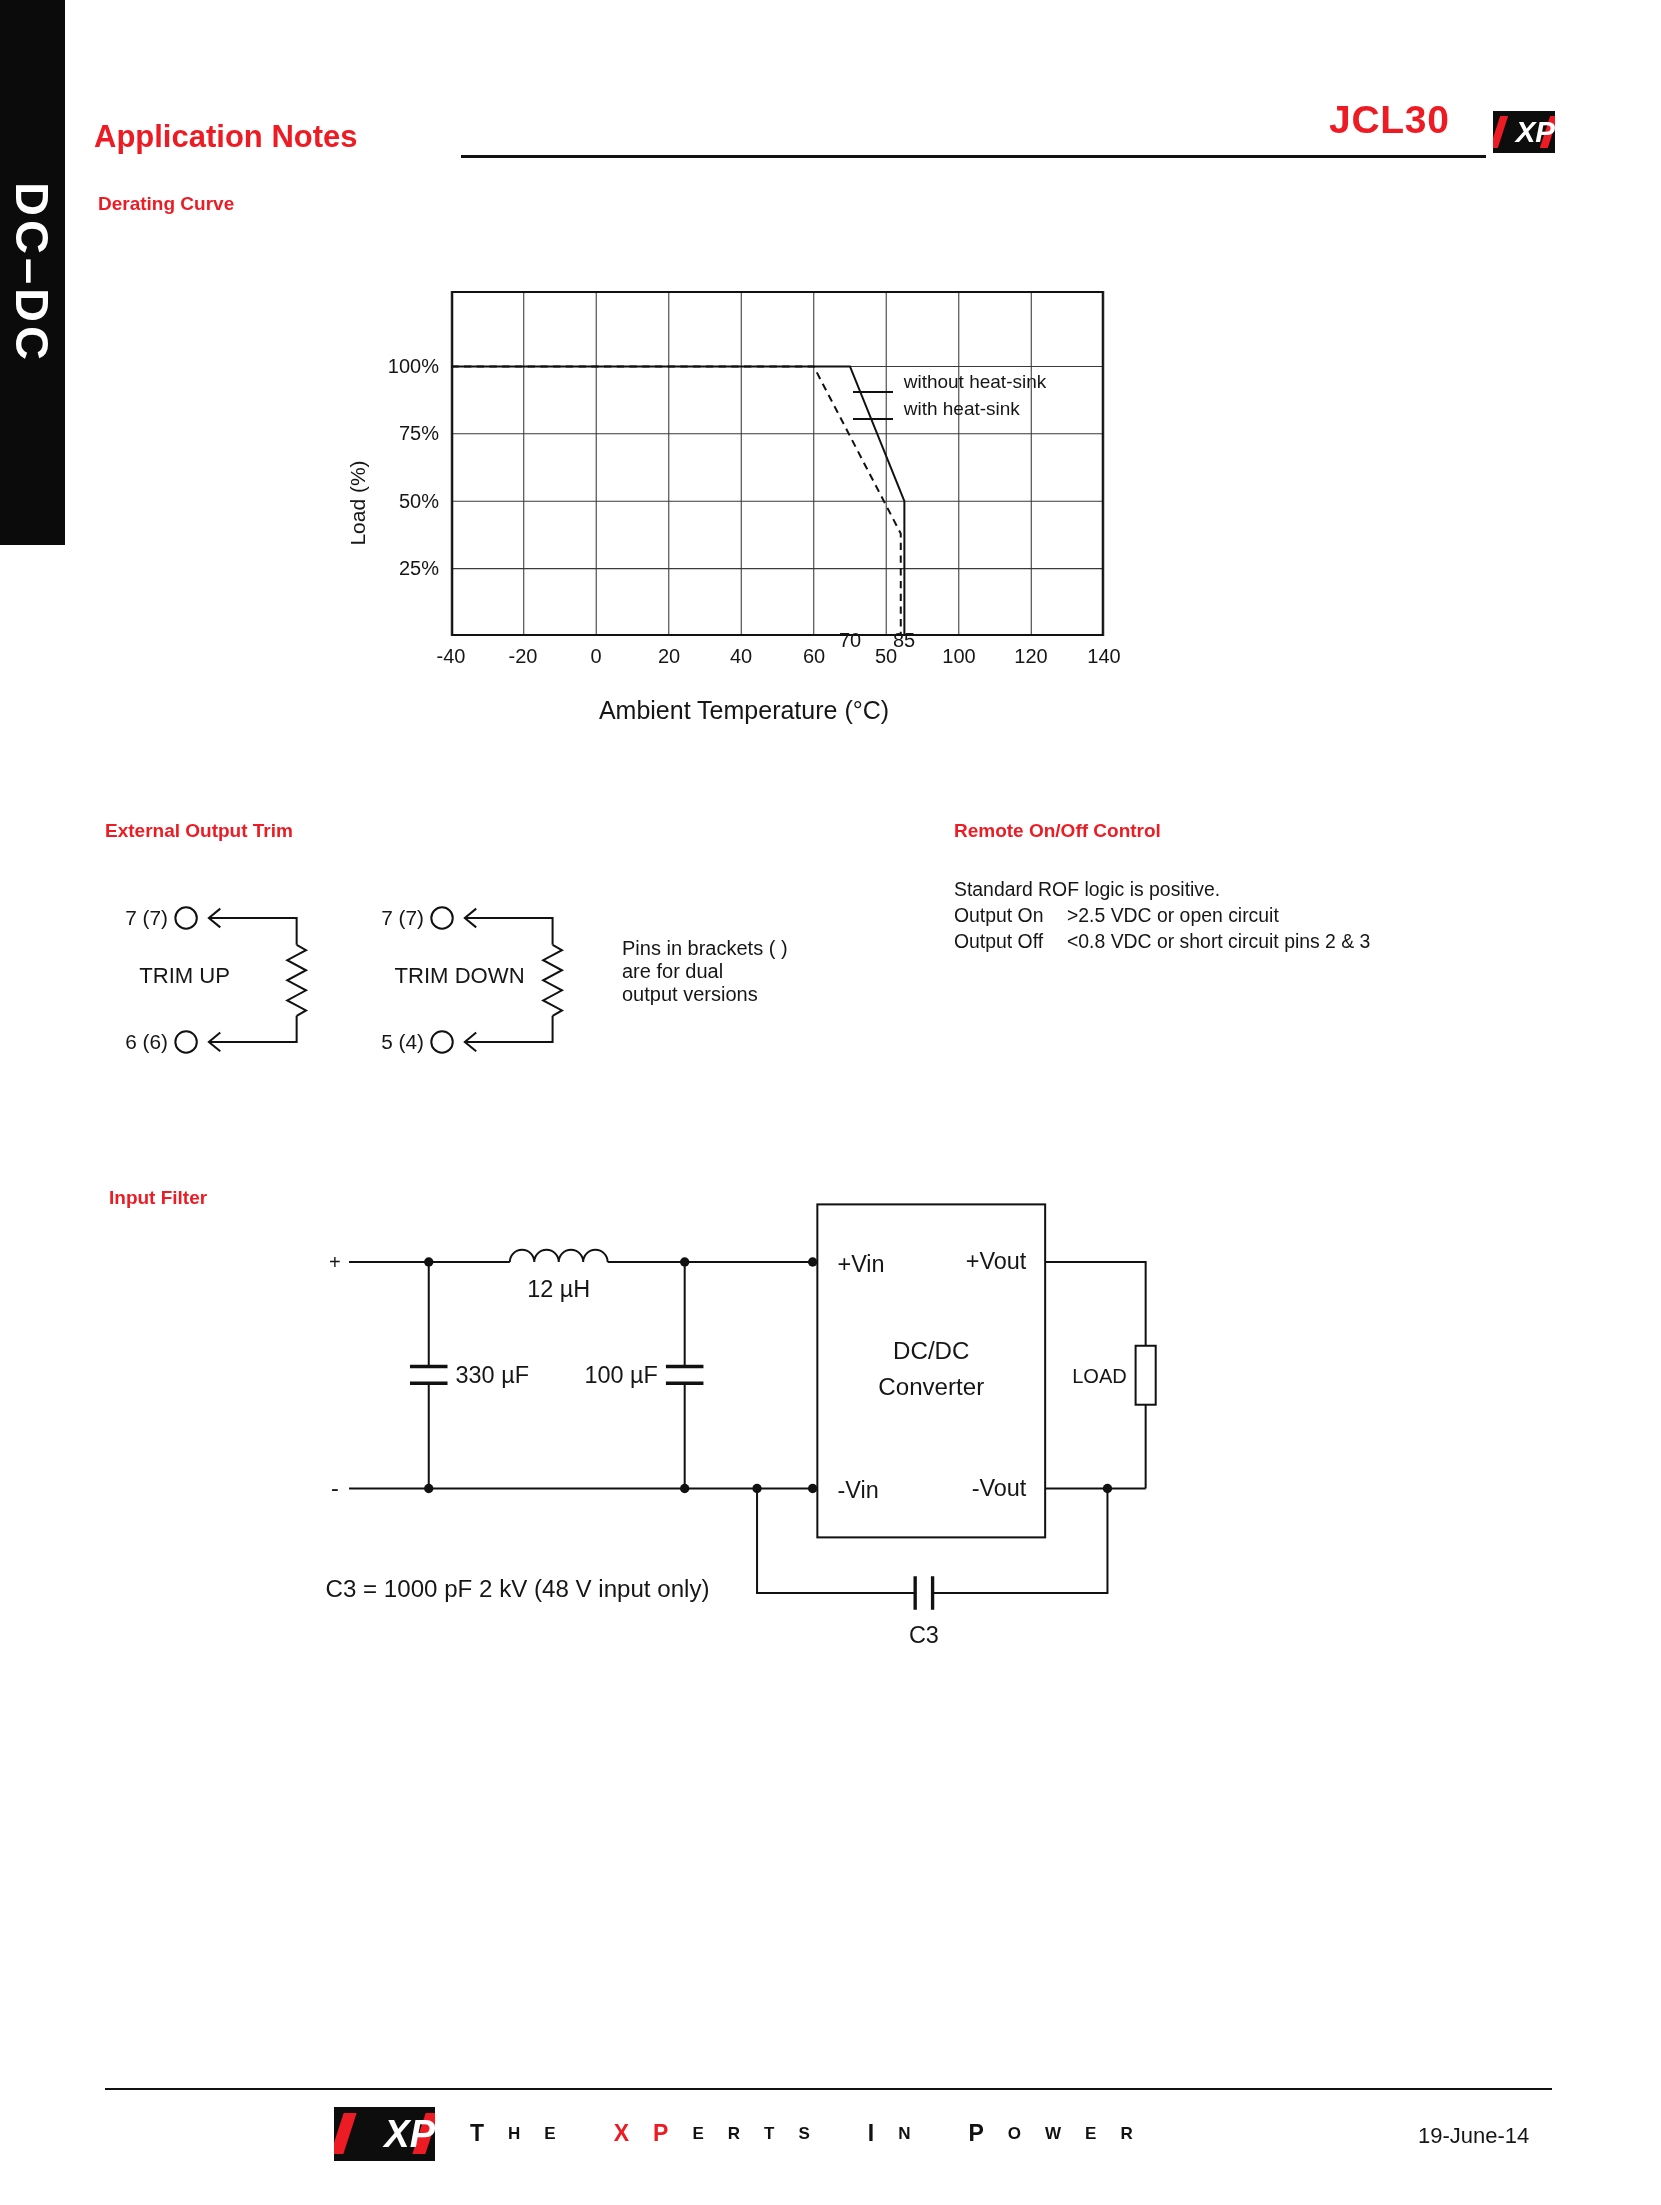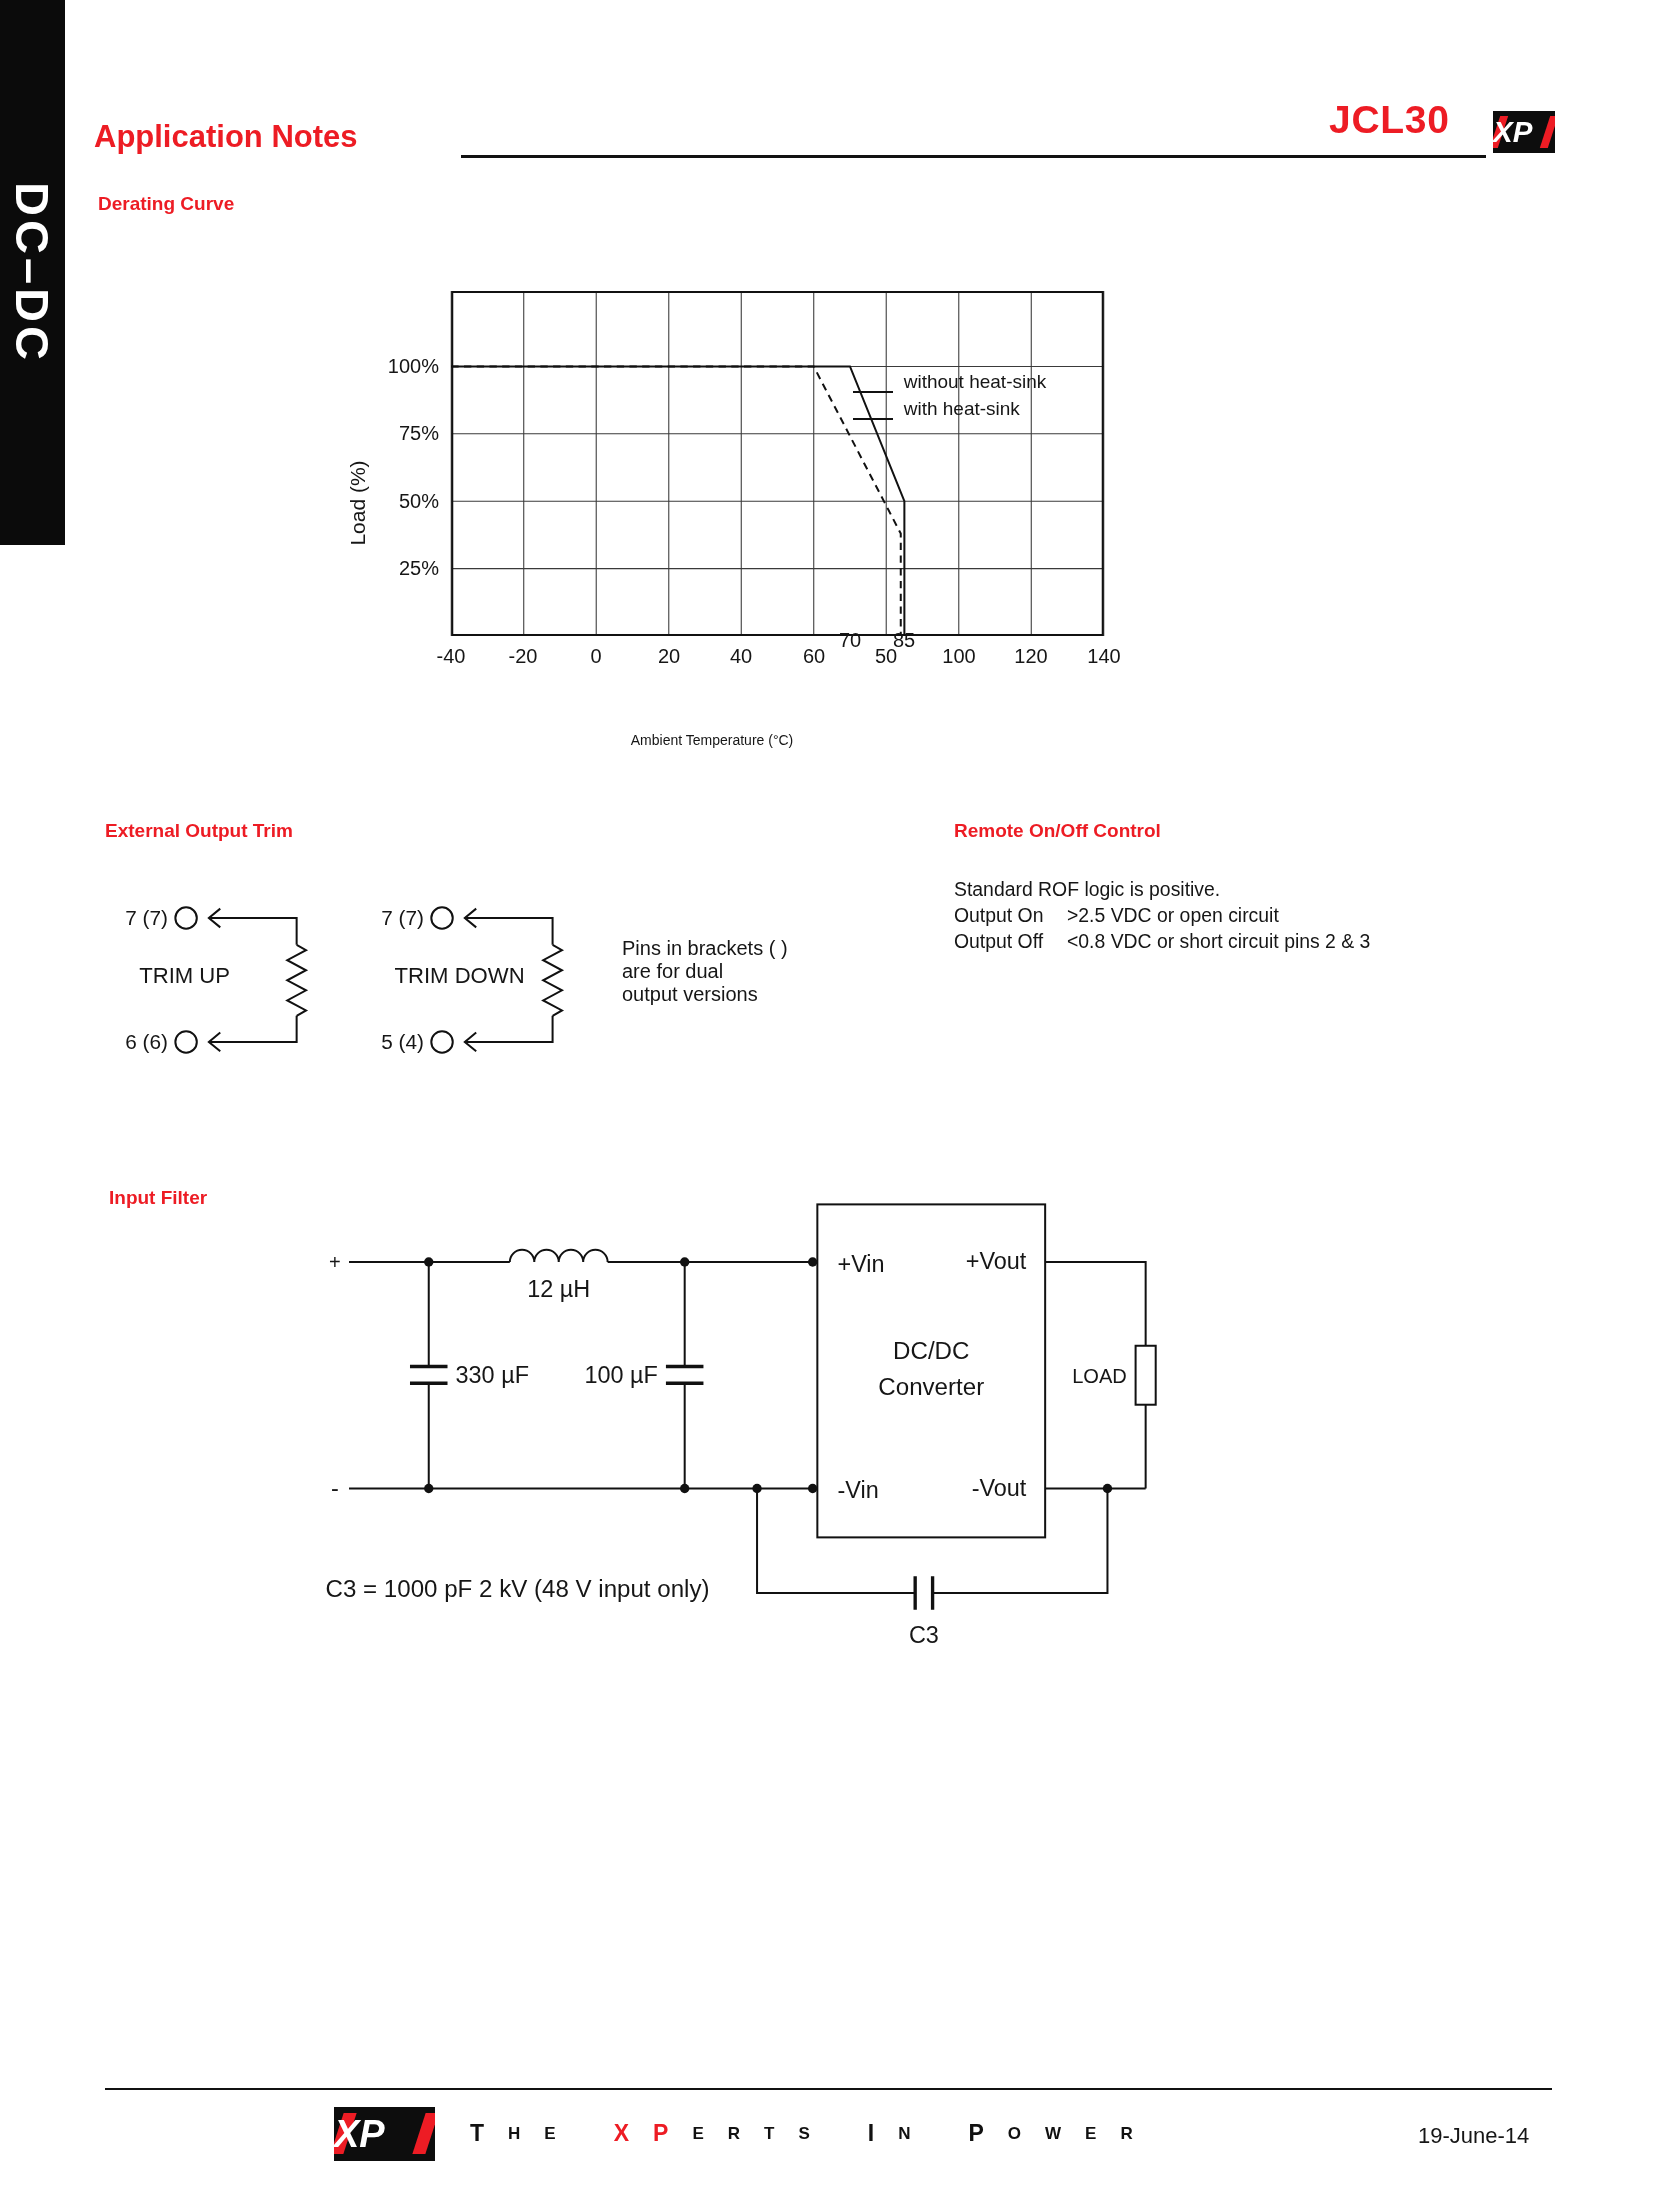--- a/index.html
+++ b/index.html
@@ -10,39 +10,39 @@
   
   .side-tab{position:absolute;left:0;top:0;width:65px;height:545px;background:#0b0b0b;
             display:flex;align-items:center;justify-content:center;}
   .side-tab-text{writing-mode:vertical-rl;color:#fff;font-weight:bold;font-size:47px;letter-spacing:4px;}
 
   
   .page-title{position:absolute;left:94px;top:119px;font-size:31px;font-weight:bold;color:var(--red);}
   .header-rule{position:absolute;left:461px;top:155px;width:1025px;height:2.7px;background:#111;}
   .product-name{position:absolute;left:1329px;top:98px;font-size:39px;font-weight:bold;color:var(--red);letter-spacing:0.7px;}
 
-  .xp-logo{position:absolute;background:#0d0d0d;display:flex;align-items:center;justify-content:flex-start;overflow:hidden;}
+  .xp-logo{position:absolute;background:#0d0d0d;display:flex;align-items:center;justify-content:flex-end;overflow:hidden;}
   .xp-logo .bar{position:absolute;top:12%;bottom:12%;width:13%;background:var(--red);transform:skewX(-18deg);}
   .xp-logo .bar.left{left:3%;}
   .xp-logo .bar.right{right:3%;}
   .xp-logo .xp-text{position:relative;color:#fff;font-weight:bold;font-style:italic;z-index:2;}
   .header-logo{left:1493px;top:111px;width:62px;height:42px;}
   .header-logo .xp-text{font-size:29.5px;}
   .footer-logo{left:334px;top:2107px;width:101px;height:54px;}
   .footer-logo .xp-text{font-size:38px;}
 
   .section-heading{position:absolute;font-size:19px;font-weight:bold;color:var(--red);}
 
   
   .plot{position:absolute;left:451px;top:291px;width:653px;height:345px;}
   .tick{position:absolute;font-size:20px;color:var(--ink);white-space:nowrap;}
   .grid{stroke:#3a3a3a;stroke-width:1.6;}
   .axis-title-y{position:absolute;left:358px;top:503px;transform:translate(-50%,-50%) rotate(-90deg);
                 font-size:21px;white-space:nowrap;}
-  .axis-title-x{position:absolute;left:712px;top:696px;transform:translateX(-50%);font-size:14px;white-space:nowrap;margin-top:36px;}
+  .axis-title-x{position:absolute;left:744px;top:696px;transform:translateX(-50%);font-size:25px;white-space:nowrap;}
   .legend{position:absolute;left:402px;top:78px;display:flex;flex-direction:column;gap:3.4px;}
   .legend-row{display:flex;align-items:flex-end;height:24px;}
   .legend-line{width:40px;border-top:2px solid #111;margin-right:10.7px;}
   .legend-text{font-size:19px;}
 
   
   .note-block{position:absolute;left:622px;top:937px;font-size:20px;line-height:23px;}
   .remote-block{position:absolute;left:954px;top:876px;font-size:19.4px;line-height:26px;}
   .remote-label{display:inline-block;width:113px;}
 

